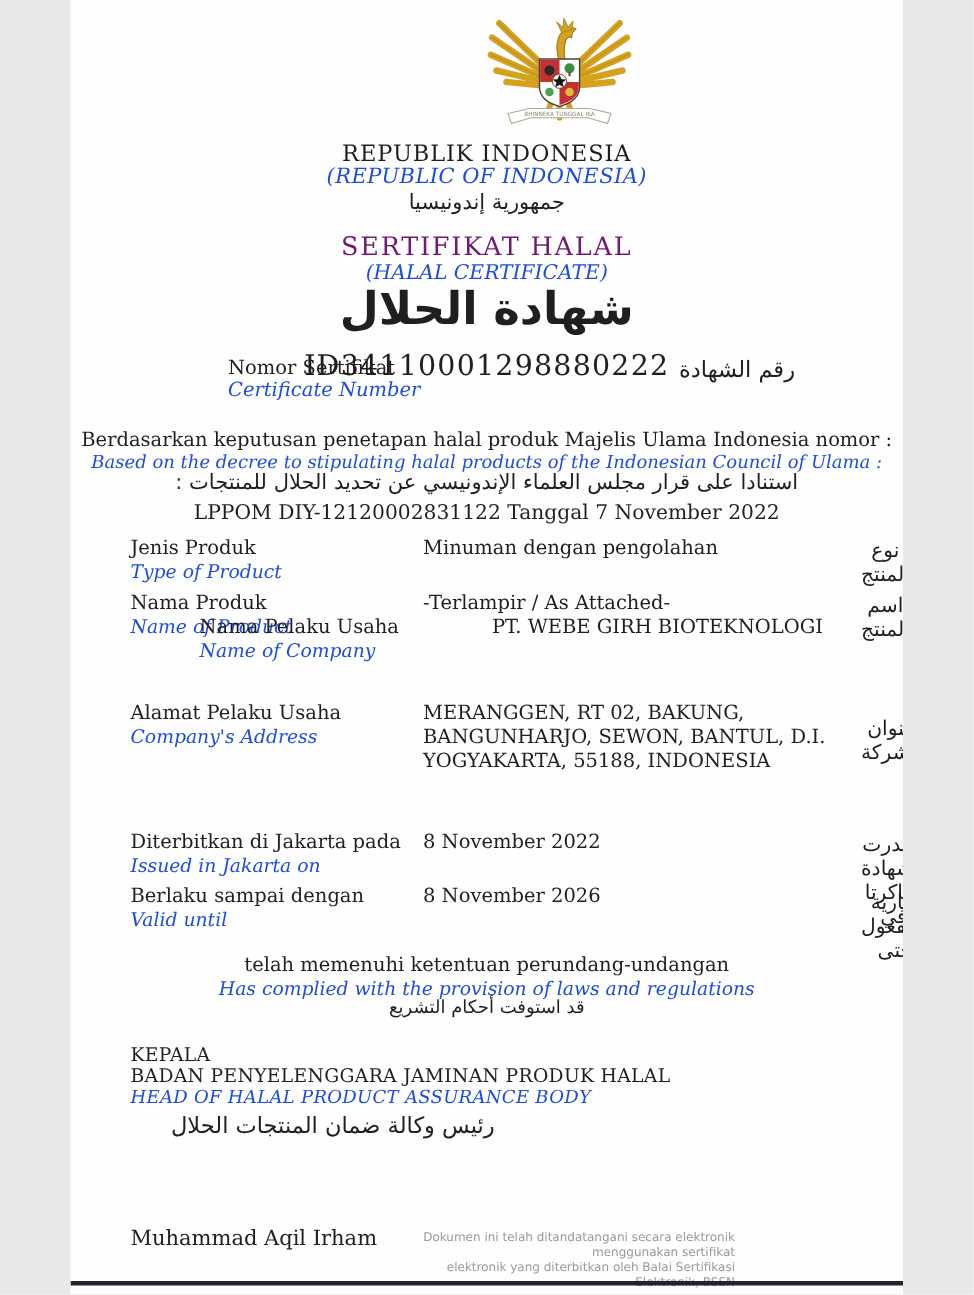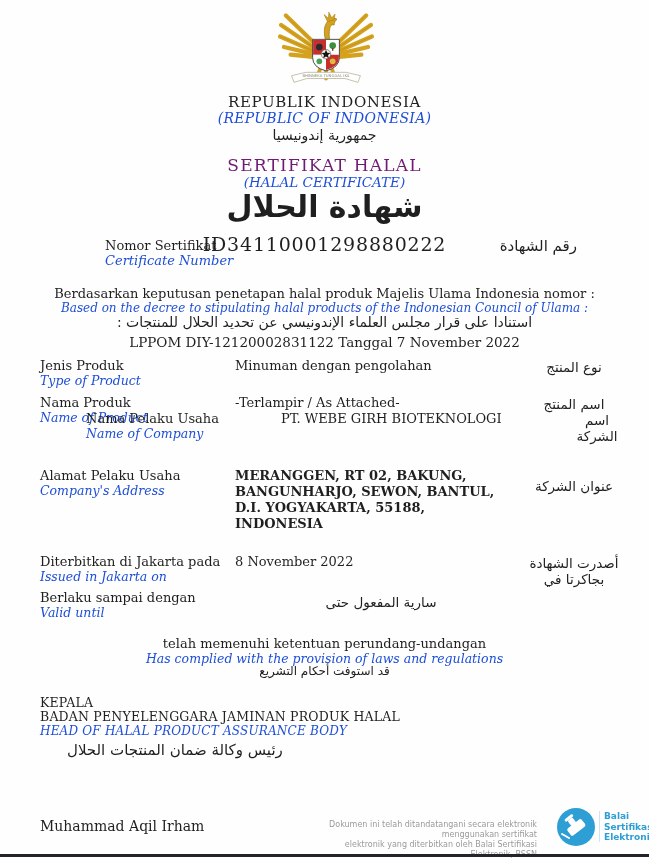--- a/index.html
+++ b/index.html
@@ -1,16 +1,16 @@
 <!DOCTYPE html>
 <html><head>
 <meta charset="utf-8">
 <style>
   html,body{margin:0;padding:0;background:#e8e8e8;}
-  .page{position:relative;width:649px;height:863px;background:#fefefe;overflow:hidden;
+  .page{position:relative;width:555px;height:863px;background:#fefefe;overflow:hidden;
         font-family:"DejaVu Serif","Liberation Serif",serif;color:#1f1f1f;margin:0 auto;}
   .abs{position:absolute;}
   .ctr{left:0;right:0;text-align:center;}
   .green{color:#1d4ed8;font-style:italic;}
   .olive{color:#701a75;}
   .ar{font-family:"DejaVu Sans","Liberation Sans",sans-serif;direction:rtl;}
 
   .h-republik{top:93px;font-size:15px;letter-spacing:.6px;}
   .h-republic-en{top:110px;font-size:14px;letter-spacing:.3px;}
   .h-ar-country{top:127px;font-size:14px;}
@@ -146,37 +146,38 @@
       <span class="en green">Name of Company</span>
     </div>
     <div class="val">PT. WEBE GIRH BIOTEKNOLOGI</div>
     <div class="arc ar">اسم الشركة</div>
   </div>
   <div class="abs row r4">
     <div class="lbl">
       <span>Alamat Pelaku Usaha</span>
       <span class="en green">Company's Address</span>
     </div>
-    <div class="val" style="max-width:272px;font-weight:bold;">MERANGGEN, RT 02, BAKUNG, BANGUNHARJO, SEWON, BANTUL, D.I. YOGYAKARTA, 55188, INDONESIA</div>
+    <div class="val" style="max-width:272px;">MERANGGEN, RT 02, BAKUNG, BANGUNHARJO, SEWON, BANTUL, D.I. YOGYAKARTA, 55188, INDONESIA</div>
     <div class="arc ar" style="padding-top:10px;">عنوان الشركة</div>
   </div>
 
   <div class="abs row d1">
     <div class="lbl">
       <span>Diterbitkan di Jakarta pada</span>
       <span class="en green">Issued in Jakarta  on</span>
     </div>
     <div class="val">8 November 2022</div>
     <div class="arc ar">أصدرت الشهادة بجاكرتا في</div>
   </div>
   <div class="abs row d2">
     <div class="lbl">
       <span>Berlaku sampai dengan</span>
       <span class="en green">Valid until</span>
     </div>
+    <div class="val">8 November 2026</div>
     <div class="arc ar" style="padding-top:4px;">سارية المفعول حتى</div>
   </div>
 
   <div class="abs ctr comp-id">telah memenuhi ketentuan perundang-undangan</div>
   <div class="abs ctr comp-en green">Has complied with the provision of laws and regulations</div>
   <div class="abs ctr comp-ar ar">قد استوفت أحكام التشريع</div>
 
   <div class="abs kepala">
     <span>KEPALA</span><br>
     <span>BADAN PENYELENGGARA JAMINAN PRODUK HALAL</span><br>

